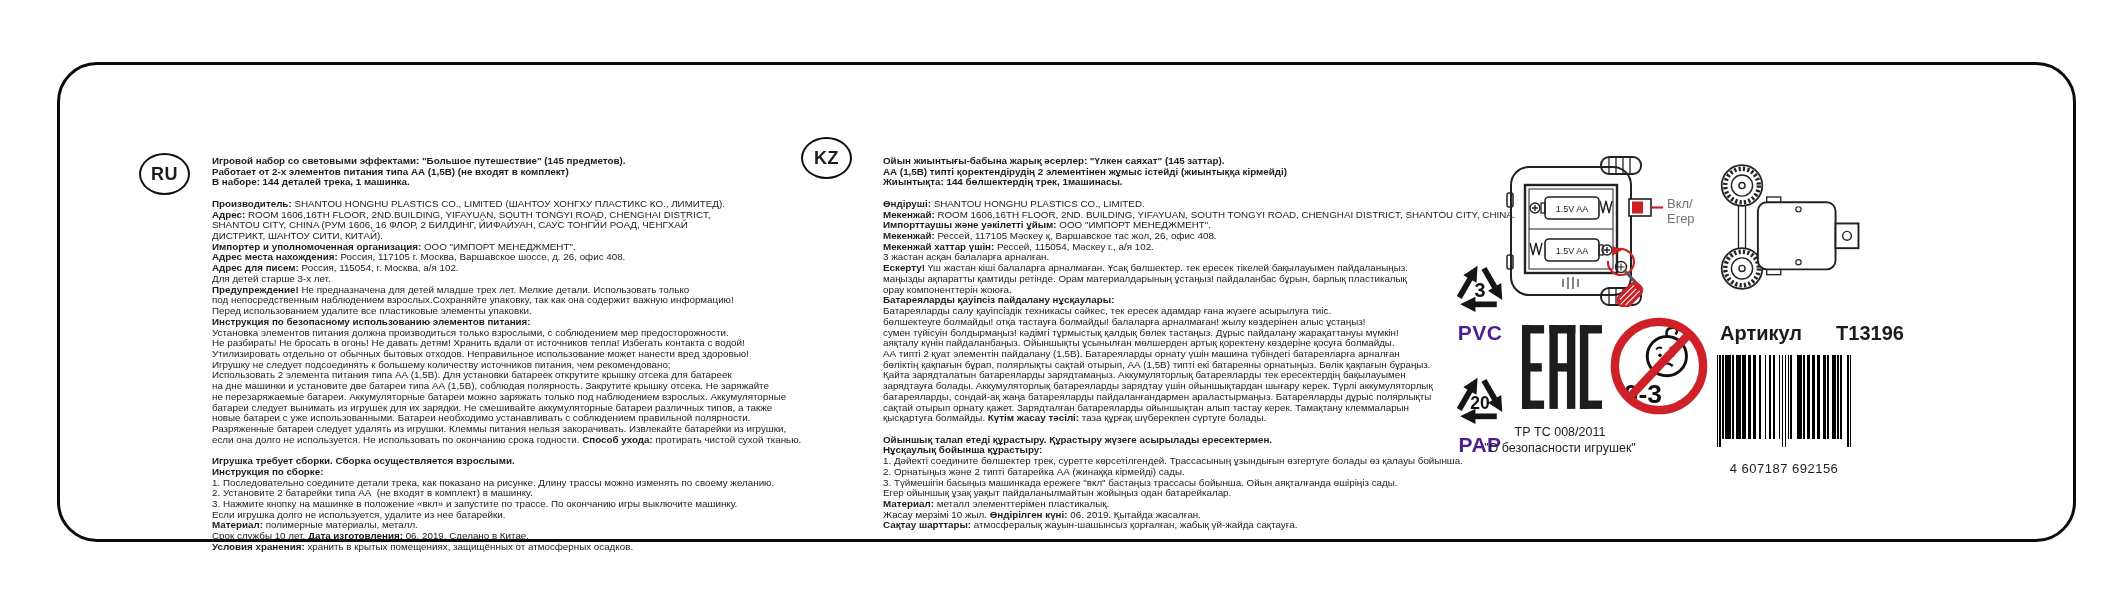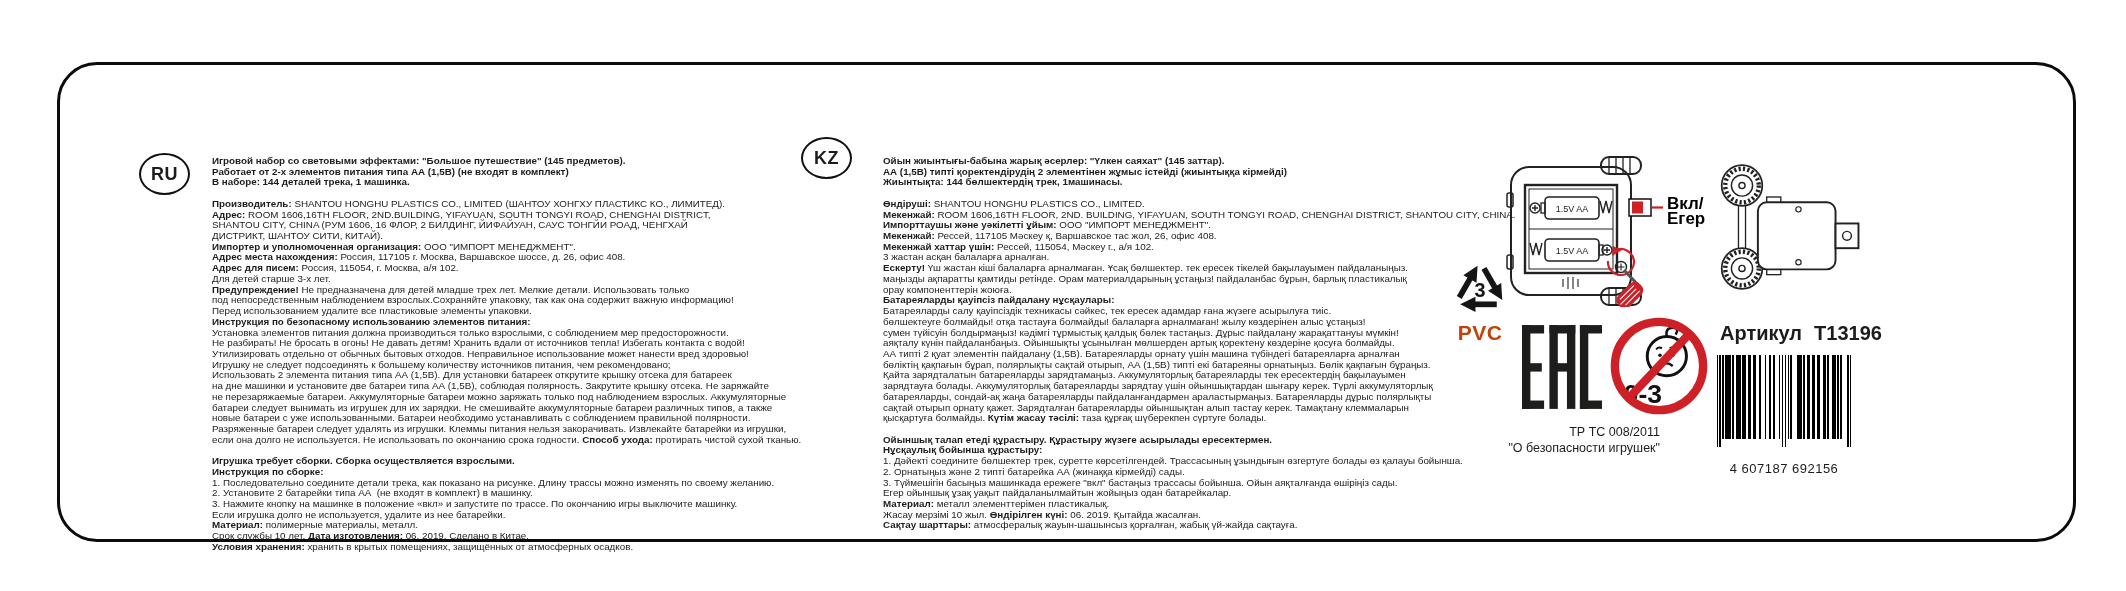--- a/index.html
+++ b/index.html
@@ -10,30 +10,30 @@
   .badge{position:absolute;width:47px;height:38px;border:2.6px solid #101010;border-radius:50%;
          display:flex;align-items:center;justify-content:center;font-weight:bold;font-size:18px;letter-spacing:.5px;}
   .badge-ru{left:79px;top:88px}
   .badge-kz{left:741px;top:72px}
   .col{position:absolute;font-size:9.8px;line-height:10.72px;white-space:pre;margin-left:15px;}
   .col-ru{left:137px;top:91px}
   .col-kz{left:808px;top:91px}
   .tl{white-space:pre;}
   .b{font-weight:bold;}
   .fig-battery{position:absolute;left:1445px;top:90px;}
-  .switch-label{position:absolute;left:1607px;top:131px;font-size:17px;line-height:15px;color:#000000;font-weight:bold;}
+  .switch-label{position:absolute;left:1607px;top:131px;font-size:13px;line-height:15px;color:#737373;}
   .fig-car{position:absolute;left:1652px;top:92px;}
   .mark{position:absolute;width:70px;text-align:center;}
   .mark-pvc{left:1385px;top:186px}
   .mark-pap{left:1385px;top:298px}
-  .mark-material{font-size:21px;font-weight:bold;margin-top:2px;letter-spacing:.5px;color:#c2410c;}
+  .mark-material{font-size:21px;font-weight:bold;margin-top:2px;letter-spacing:.5px;color:#4c1d95;}
   .mark-eac{position:absolute;left:1462px;top:250px;}
-  .cert{position:absolute;left:1400px;top:359px;width:200px;text-align:right;font-size:12.5px;line-height:16px;}
+  .cert{position:absolute;left:1400px;top:359px;width:200px;text-align:center;font-size:12.5px;line-height:16px;}
   .mark-age{position:absolute;left:1548px;top:250px;}
-  .article{position:absolute;left:1660px;top:257px;font-size:20px;font-weight:bold;display:flex;gap:12px;}
+  .article{position:absolute;left:1660px;top:257px;font-size:20px;font-weight:bold;display:flex;gap:34px;}
   .barcode{position:absolute;left:1652px;top:290px;width:144px;text-align:center;}
   .barcode-digits{font-size:13px;margin-top:10px;letter-spacing:.5px;}
 </style>
 </head>
 <body>
 
 <div class="page">
   <div class="label">
 
     <div class="badge badge-ru">
@@ -131,20 +131,35 @@
           </g>
         </defs>
         <use href="#ra-pvc"></use>
         <use href="#ra-pvc" transform="rotate(120 35 41.3)"></use>
         <use href="#ra-pvc" transform="rotate(240 35 41.3)"></use>
         <text x="35" y="51" text-anchor="middle" font-size="26" font-weight="bold" fill="#151515">3</text>
       </svg>
       <div class="mark-material">PVC</div>
     </div>
 
+    <div class="mark mark-pap">
+      <svg width="66" height="64" viewBox="-8 -10 86 84">
+        <defs>
+          <g id="ra-pap">
+            <line x1="57" y1="60" x2="27" y2="60" stroke="#151515" stroke-width="7.5"></line>
+            <polygon points="29,50 9,60 29,70" fill="#151515"></polygon>
+          </g>
+        </defs>
+        <use href="#ra-pap"></use>
+        <use href="#ra-pap" transform="rotate(120 35 41.3)"></use>
+        <use href="#ra-pap" transform="rotate(240 35 41.3)"></use>
+        <text x="35" y="50" text-anchor="middle" font-size="23" font-weight="bold" fill="#151515">20</text>
+      </svg>
+      <div class="mark-material">PAP</div>
+    </div>
 
     <svg class="mark-eac" width="80" height="104" viewBox="0 0 105 110">
       <title>EAC</title>
       <g fill="#1d1d1b">
         <rect x="0" y="0" width="11" height="110"></rect>
         <rect x="0" y="0" width="29" height="11"></rect>
         <rect x="0" y="50" width="26" height="11"></rect>
         <rect x="0" y="99" width="29" height="11"></rect>
         <rect x="36" y="0" width="11" height="110"></rect>
         <rect x="59" y="0" width="11" height="110"></rect>

